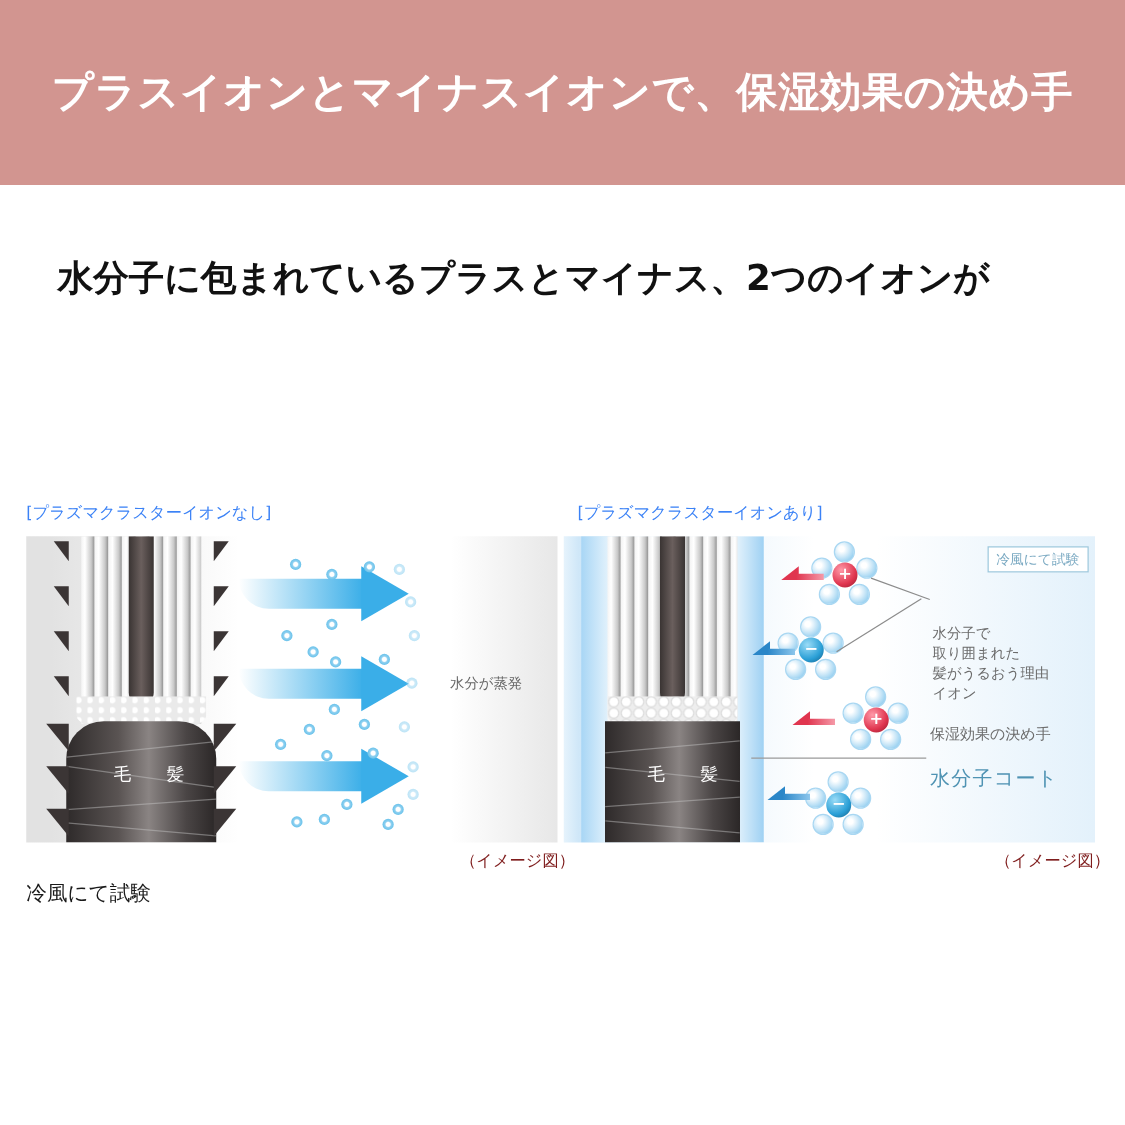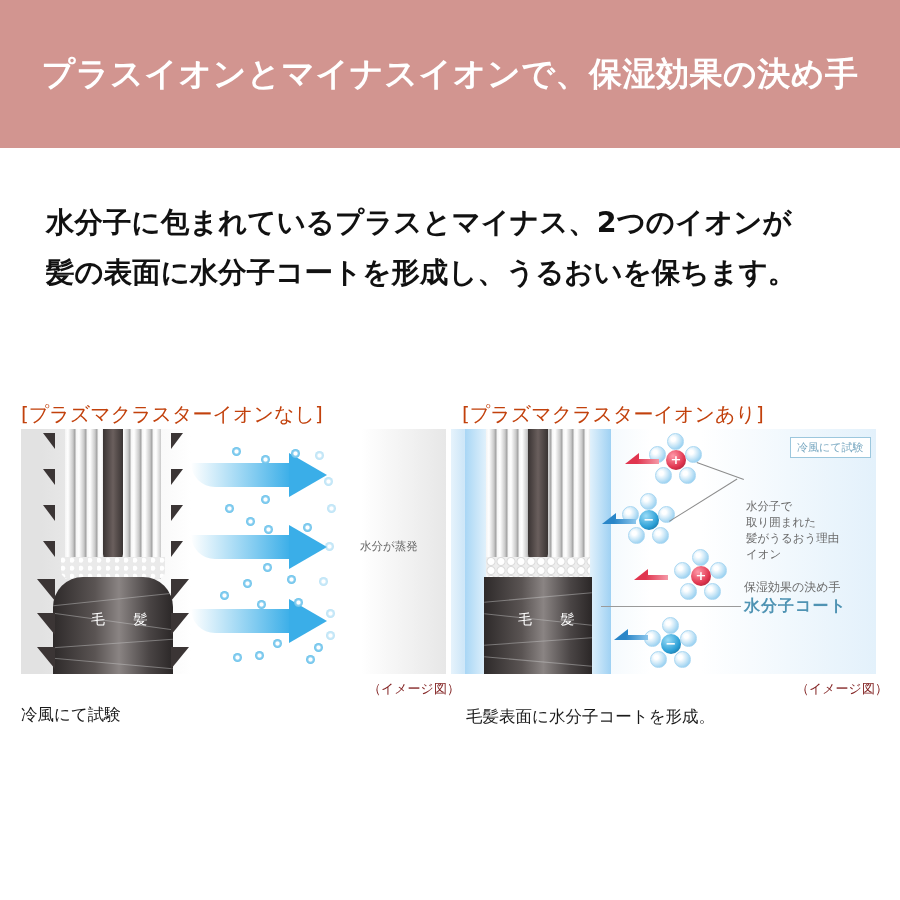--- a/index.html
+++ b/index.html
@@ -5,21 +5,21 @@
   * { box-sizing: border-box; margin: 0; padding: 0; }
   html, body { width: 900px; height: 900px; background: #ffffff; overflow: hidden; }
   body { position: relative; font-family: "DejaVu Sans", "Liberation Sans", sans-serif; color: #1a1a1a; }
 
   .banner { position: absolute; left: 0; top: 0; width: 900px; height: 148px; background: #d29590; display: flex; align-items: center; justify-content: center; }
   .banner-title { color: #ffffff; font-size: 33px; font-weight: bold; letter-spacing: 0.5px; white-space: nowrap; }
 
   .lead { position: absolute; left: 46px; top: 198px; width: 830px; }
   .lead-line { display: block; font-size: 28.5px; font-weight: bold; line-height: 50px; white-space: nowrap; color: #111; }
 
-  .panel-caption { position: absolute; top: 401px; font-size: 20px; color: #c2410c; white-space: nowrap; }
+  .panel-caption { position: absolute; top: 401px; font-size: 13px; color: #3b82f6; white-space: nowrap; }
   .panel { position: absolute; top: 429px; width: 425px; height: 245px; overflow: hidden; }
   .panel-left { left: 21px; background: linear-gradient(to right, #e2e2e2 0px, #e2e2e2 20px, #ffffff 170px, #ffffff 340px, #e7e7e7 425px); }
   .panel-right { left: 451px; background: linear-gradient(to right, #e6f3fc 0px, #cfe7f8 12px, #ffffff 200px, #ffffff 250px, #e3f1fb 425px); }
 
   .note { position: absolute; top: 680px; font-size: 13px; color: #7f1d1d; white-space: nowrap; }
   .desc { position: absolute; font-size: 16.5px; color: #1a1a1a; line-height: 22px; white-space: nowrap; }
 
   
   .hair { position: absolute; top: 0; height: 245px; }
   .cortex { position: absolute; top: 0; height: 150px; background: repeating-linear-gradient(to right, #f4f4f4 0px, #ffffff 3px, #c9c9c9 8px, #9e9e9e 10px, #f4f4f4 11px); }
@@ -37,21 +37,21 @@
 
   .drop { position: absolute; width: 9px; height: 9px; border-radius: 50%; background: radial-gradient(circle, #ffffff 25%, #8fd0f0 40%, #5bbde9 80%); }
   .drop.faint { opacity: 0.45; }
 
   .evap-label { position: absolute; left: 339px; top: 110px; font-size: 11.5px; color: #666; white-space: nowrap; }
 
   
   .test-box { position: absolute; left: 339px; top: 8px; padding: 2px 6px; border: 1px solid #9cc7dd; background: #ffffff; color: #7aa9c2; font-size: 11px; white-space: nowrap; }
   .callout-label { position: absolute; font-size: 11.5px; color: #6b6b6b; line-height: 16px; white-space: nowrap; margin-top: 28px; }
   .coat-sub { position: absolute; left: 293px; top: 150px; font-size: 12px; color: #6b6b6b; white-space: nowrap; }
-  .coat-title { position: absolute; left: 293px; top: 167px; font-size: 16px; font-weight: bold; color: #4f93b3; letter-spacing: 1px; white-space: nowrap; }
+  .coat-title { position: absolute; left: 293px; top: 184px; font-size: 16px; font-weight: normal; color: #4f93b3; letter-spacing: 1px; white-space: nowrap; }
   .coat-line { position: absolute; left: 150px; top: 177px; width: 140px; height: 1px; background: #9a9a9a; }
   .leader { position: absolute; height: 1px; background: #8c8c8c; transform-origin: 0 0; }
 
   .ion-group { position: absolute; width: 54px; height: 54px; }
   .bubble { position: absolute; width: 17px; height: 17px; border-radius: 50%; background: radial-gradient(circle at 35% 35%, #ffffff 15%, #cfe9f8 45%, #8ccbef 85%); border: 1px solid #a9d7f2; }
   .core { position: absolute; left: 17px; top: 17px; width: 20px; height: 20px; border-radius: 50%; color: #ffffff; font-size: 13px; font-weight: bold; line-height: 19px; text-align: center; }
   .core.plus { background: radial-gradient(circle at 35% 30%, #ff9aa9, #e0354f 60%, #8e1b2d); }
   .core.minus { background: radial-gradient(circle at 35% 30%, #9bdcf7, #2a9fd6 60%, #155d85); }
 
   .move-arrow { position: absolute; width: 34px; height: 12px; }
@@ -60,21 +60,20 @@
 </style>
 </head>
 <body>
 
 <div class="banner">
   <h1 class="banner-title">プラスイオンとマイナスイオンで、保湿効果の決め手</h1>
 </div>
 
 <div class="lead">
   <span class="lead-line">水分子に包まれているプラスとマイナス、2つのイオンが</span>
-  <span class="lead-line">髪の表面に水分子コートを形成し、うるおいを保ちます。</span>
 </div>
 
 <div class="panel-caption" style="left:21px;">[プラズマクラスターイオンなし]</div>
 
 <div class="panel panel-left">
   <div class="hair" style="left:32px; width:120px;">
     <div class="cortex" style="left:12px; width:96px;"></div>
     <div class="medulla" style="left:50px;"></div>
     <div class="cut" style="left:8px; width:104px;"></div>
     <div class="cuticle" style="left:0; width:120px; border-radius:30px 30px 0 0;">
@@ -229,14 +228,13 @@
     <div>イオン</div>
   </div>
 
   <div class="coat-line"></div>
   <div class="coat-sub">保湿効果の決め手</div>
   <div class="coat-title">水分子コート</div>
 </div>
 
 <div class="note" style="left:796px;">（イメージ図）</div>
 <div class="desc" style="left:466px; top:706px;">
-  <div>毛髪表面に水分子コートを形成。</div>
 </div>
 
 </body></html>

